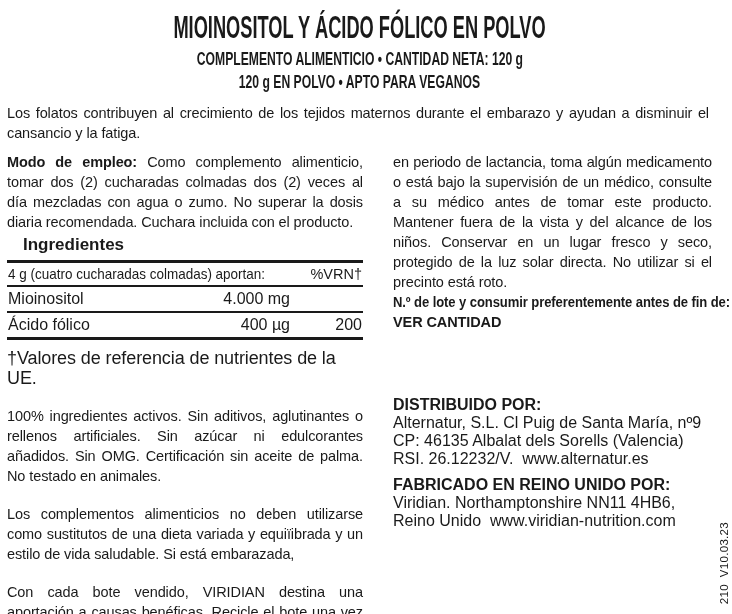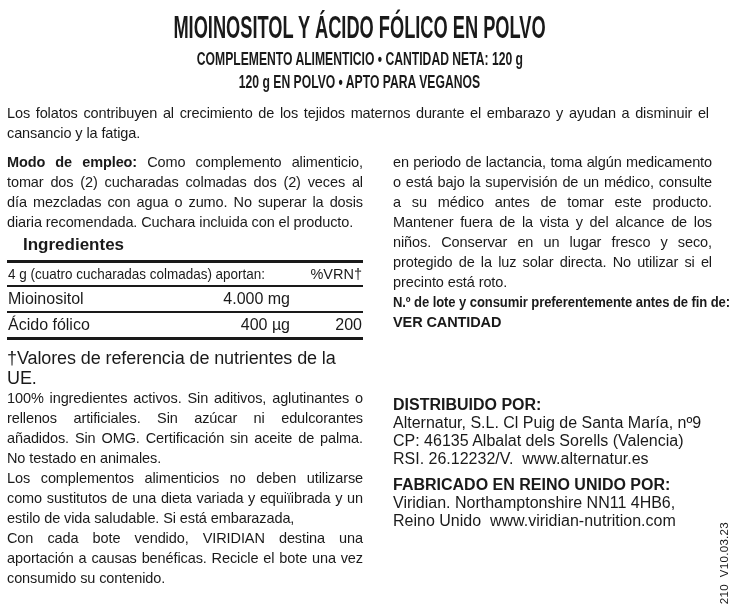--- a/index.html
+++ b/index.html
@@ -20,21 +20,21 @@
   .intro{margin:9px 3px 0 0;font-size:14.5px;line-height:20px;
          letter-spacing:-0.1px;text-align:justify;}
   
   .cols{display:flex;gap:30px;margin-top:9px;}
   .col-left{width:356px;flex:none;}
   .col-right{flex:1;min-width:0;}
   p{margin:0;font-size:14.5px;line-height:20px;letter-spacing:-0.1px;
     text-align:justify;}
   .b{font-weight:bold;}
   .sb{font-weight:bold;}
-  .mt{margin-top:0;}
+  .mt{margin-top:18px;}
   h3.ingr{margin:2px 0 4px 16px;font-size:17px;line-height:22px;}
   
   .nutri{border-top:3px solid #1a1a1a;border-bottom:3px solid #1a1a1a;}
   .n-row{display:flex;align-items:baseline;padding:3px 1px;}
   .n-head{font-weight:normal;border-bottom:2px solid #1a1a1a;font-size:14.5px;}
   .n-serving{flex:1;white-space:nowrap;display:inline-block;}
   .n-serving>span{display:inline-block;transform:scaleX(0.93);
         transform-origin:0 50%;white-space:nowrap;}
   .n-name{flex:1;}
   .n-amount{width:108px;text-align:right;flex:none;}

